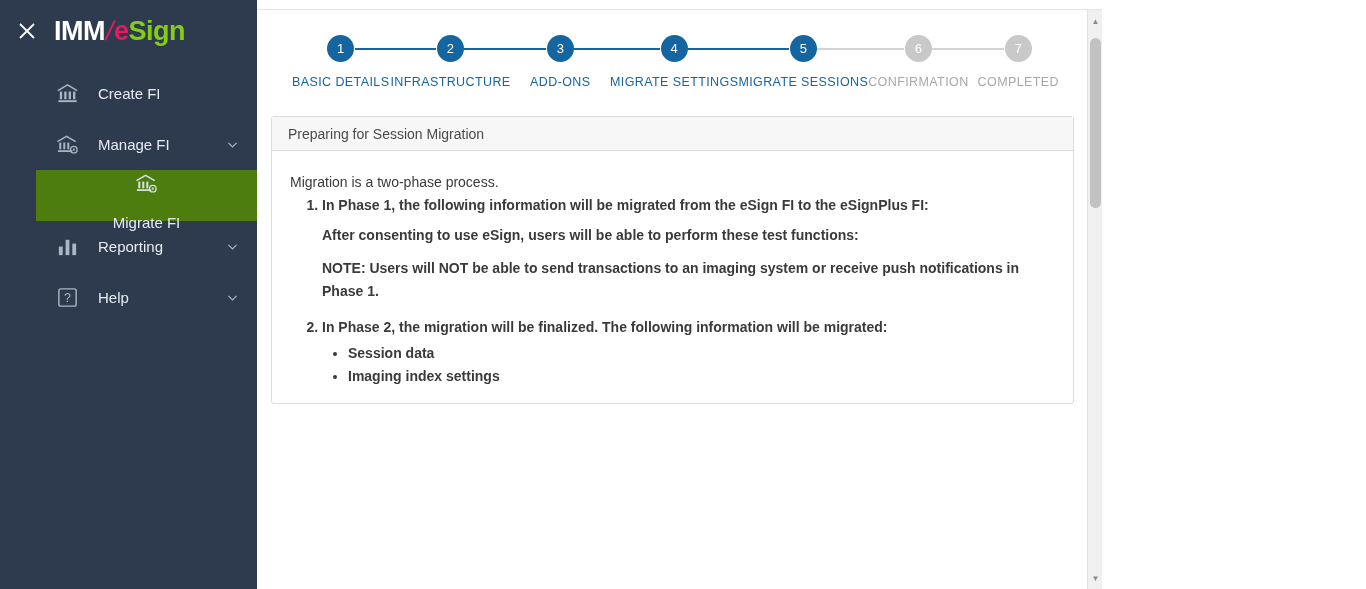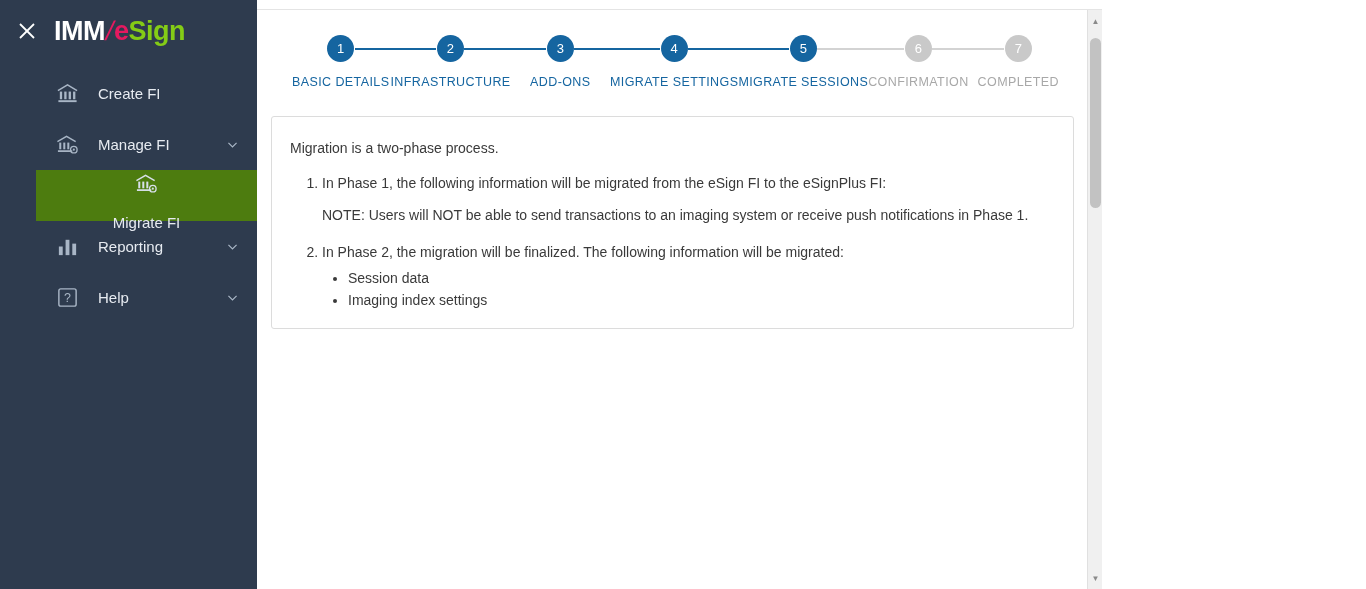--- a/index.html
+++ b/index.html
@@ -171,24 +171,25 @@
     padding: 0 16px;
     font-size: 14px;
     color: #4a4a4a;
   }
   .panel-body {
     padding: 20px 18px 10px 18px;
     font-size: 14px;
     color: #3a3a3a;
     line-height: 1.62;
   }
-  .panel-body p.intro { margin: 0 0 12px 0; }
+  .panel-body p.intro { margin: 0 0 0 0; }
   ol.phases {
     margin: 0;
     padding-left: 32px;
+    font-weight: bold;
   }
   ol.phases > li { margin-bottom: 2px; }
   ol.phases > li > .li-text { }
   ul.bullets {
     list-style: disc;
     margin: 3px 0 6px 0;
     padding-left: 26px;
   }
   ul.bullets li { margin: 0; }
   p.sub {
@@ -385,25 +386,27 @@
 
       <div class="step inactive noliner">
         <div class="line-l"></div>
         <div class="circle">7</div>
         <div class="label">COMPLETED</div>
       </div>
 
     </div>
 
     <div class="panel">
+      <div class="panel-header">Preparing for Session Migration</div>
       <div class="panel-body">
         <p class="intro">Migration is a two-phase process.</p>
         <ol class="phases">
           <li>
             <span class="li-text">In Phase 1, the following information will be migrated from the eSign FI to the eSignPlus FI:</span>
+            <p class="sub">After consenting to use eSign, users will be able to perform these test functions:</p>
             <p class="note">NOTE: Users will NOT be able to send transactions to an imaging system or receive push notifications in Phase 1.</p>
           </li>
           <li>
             <span class="li-text">In Phase 2, the migration will be finalized. The following information will be migrated:</span>
             <ul class="bullets">
               <li>Session data</li>
               <li>Imaging index settings</li>
             </ul>
           </li>
         </ol>

